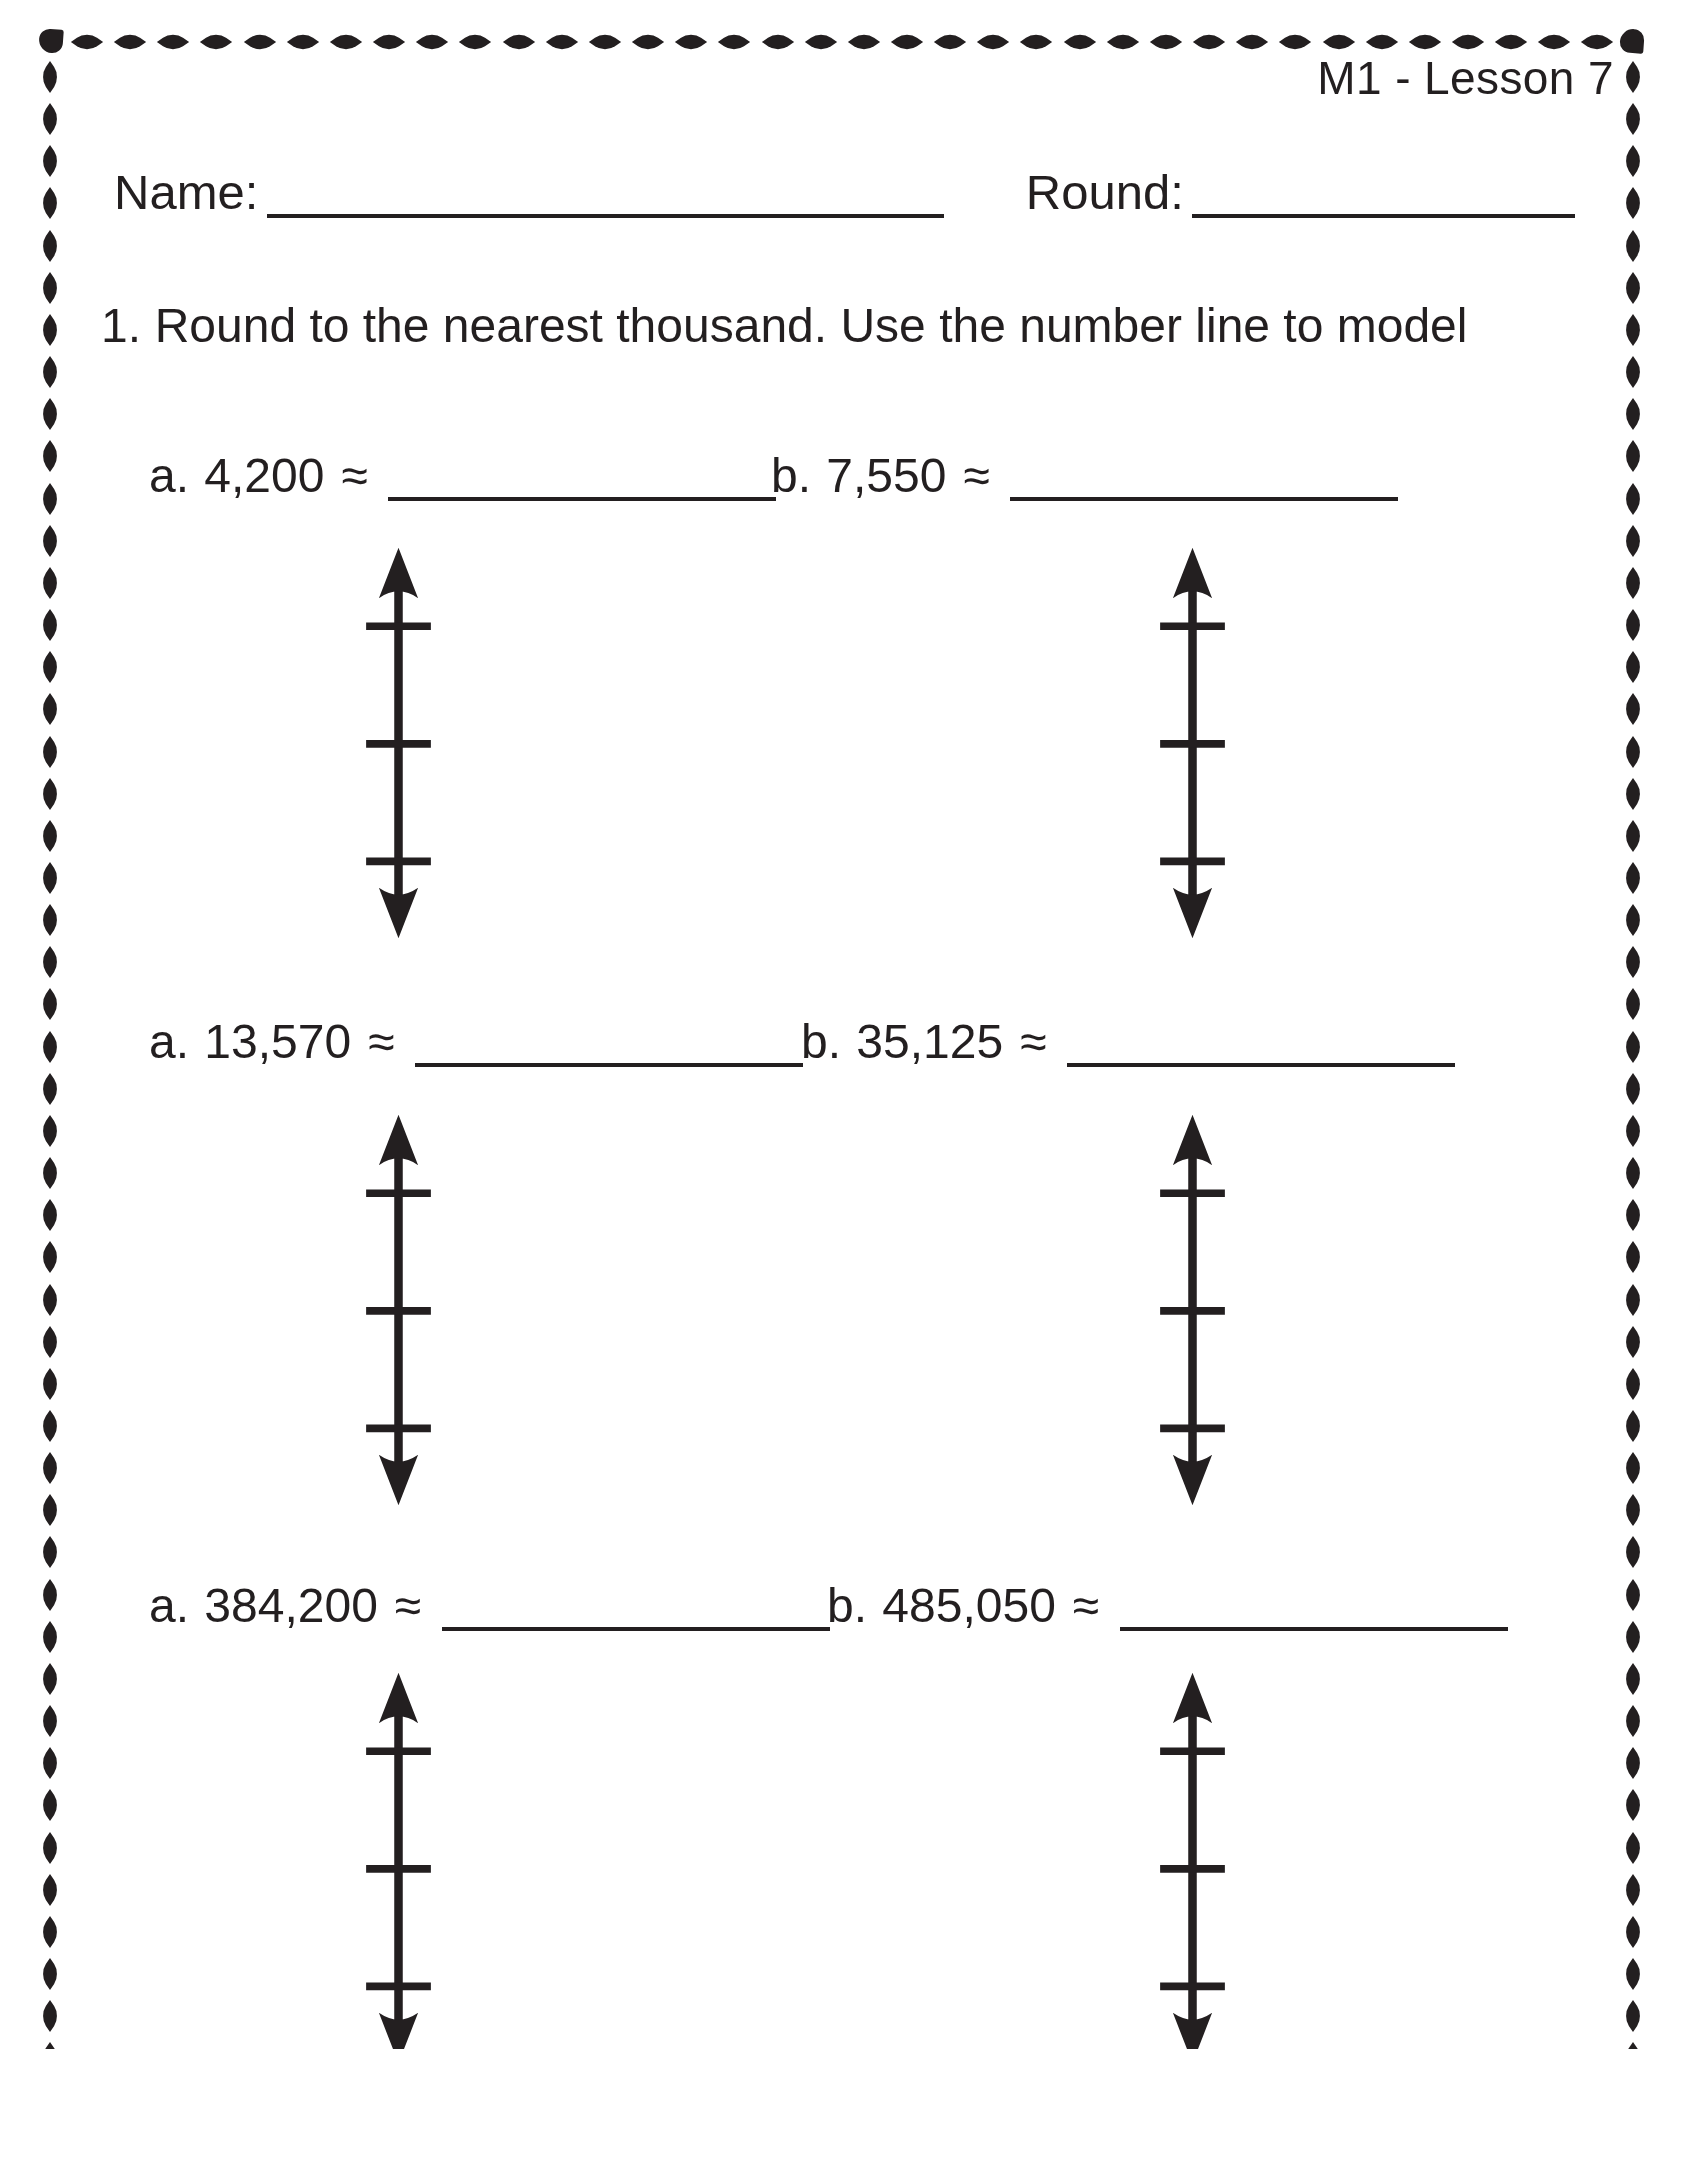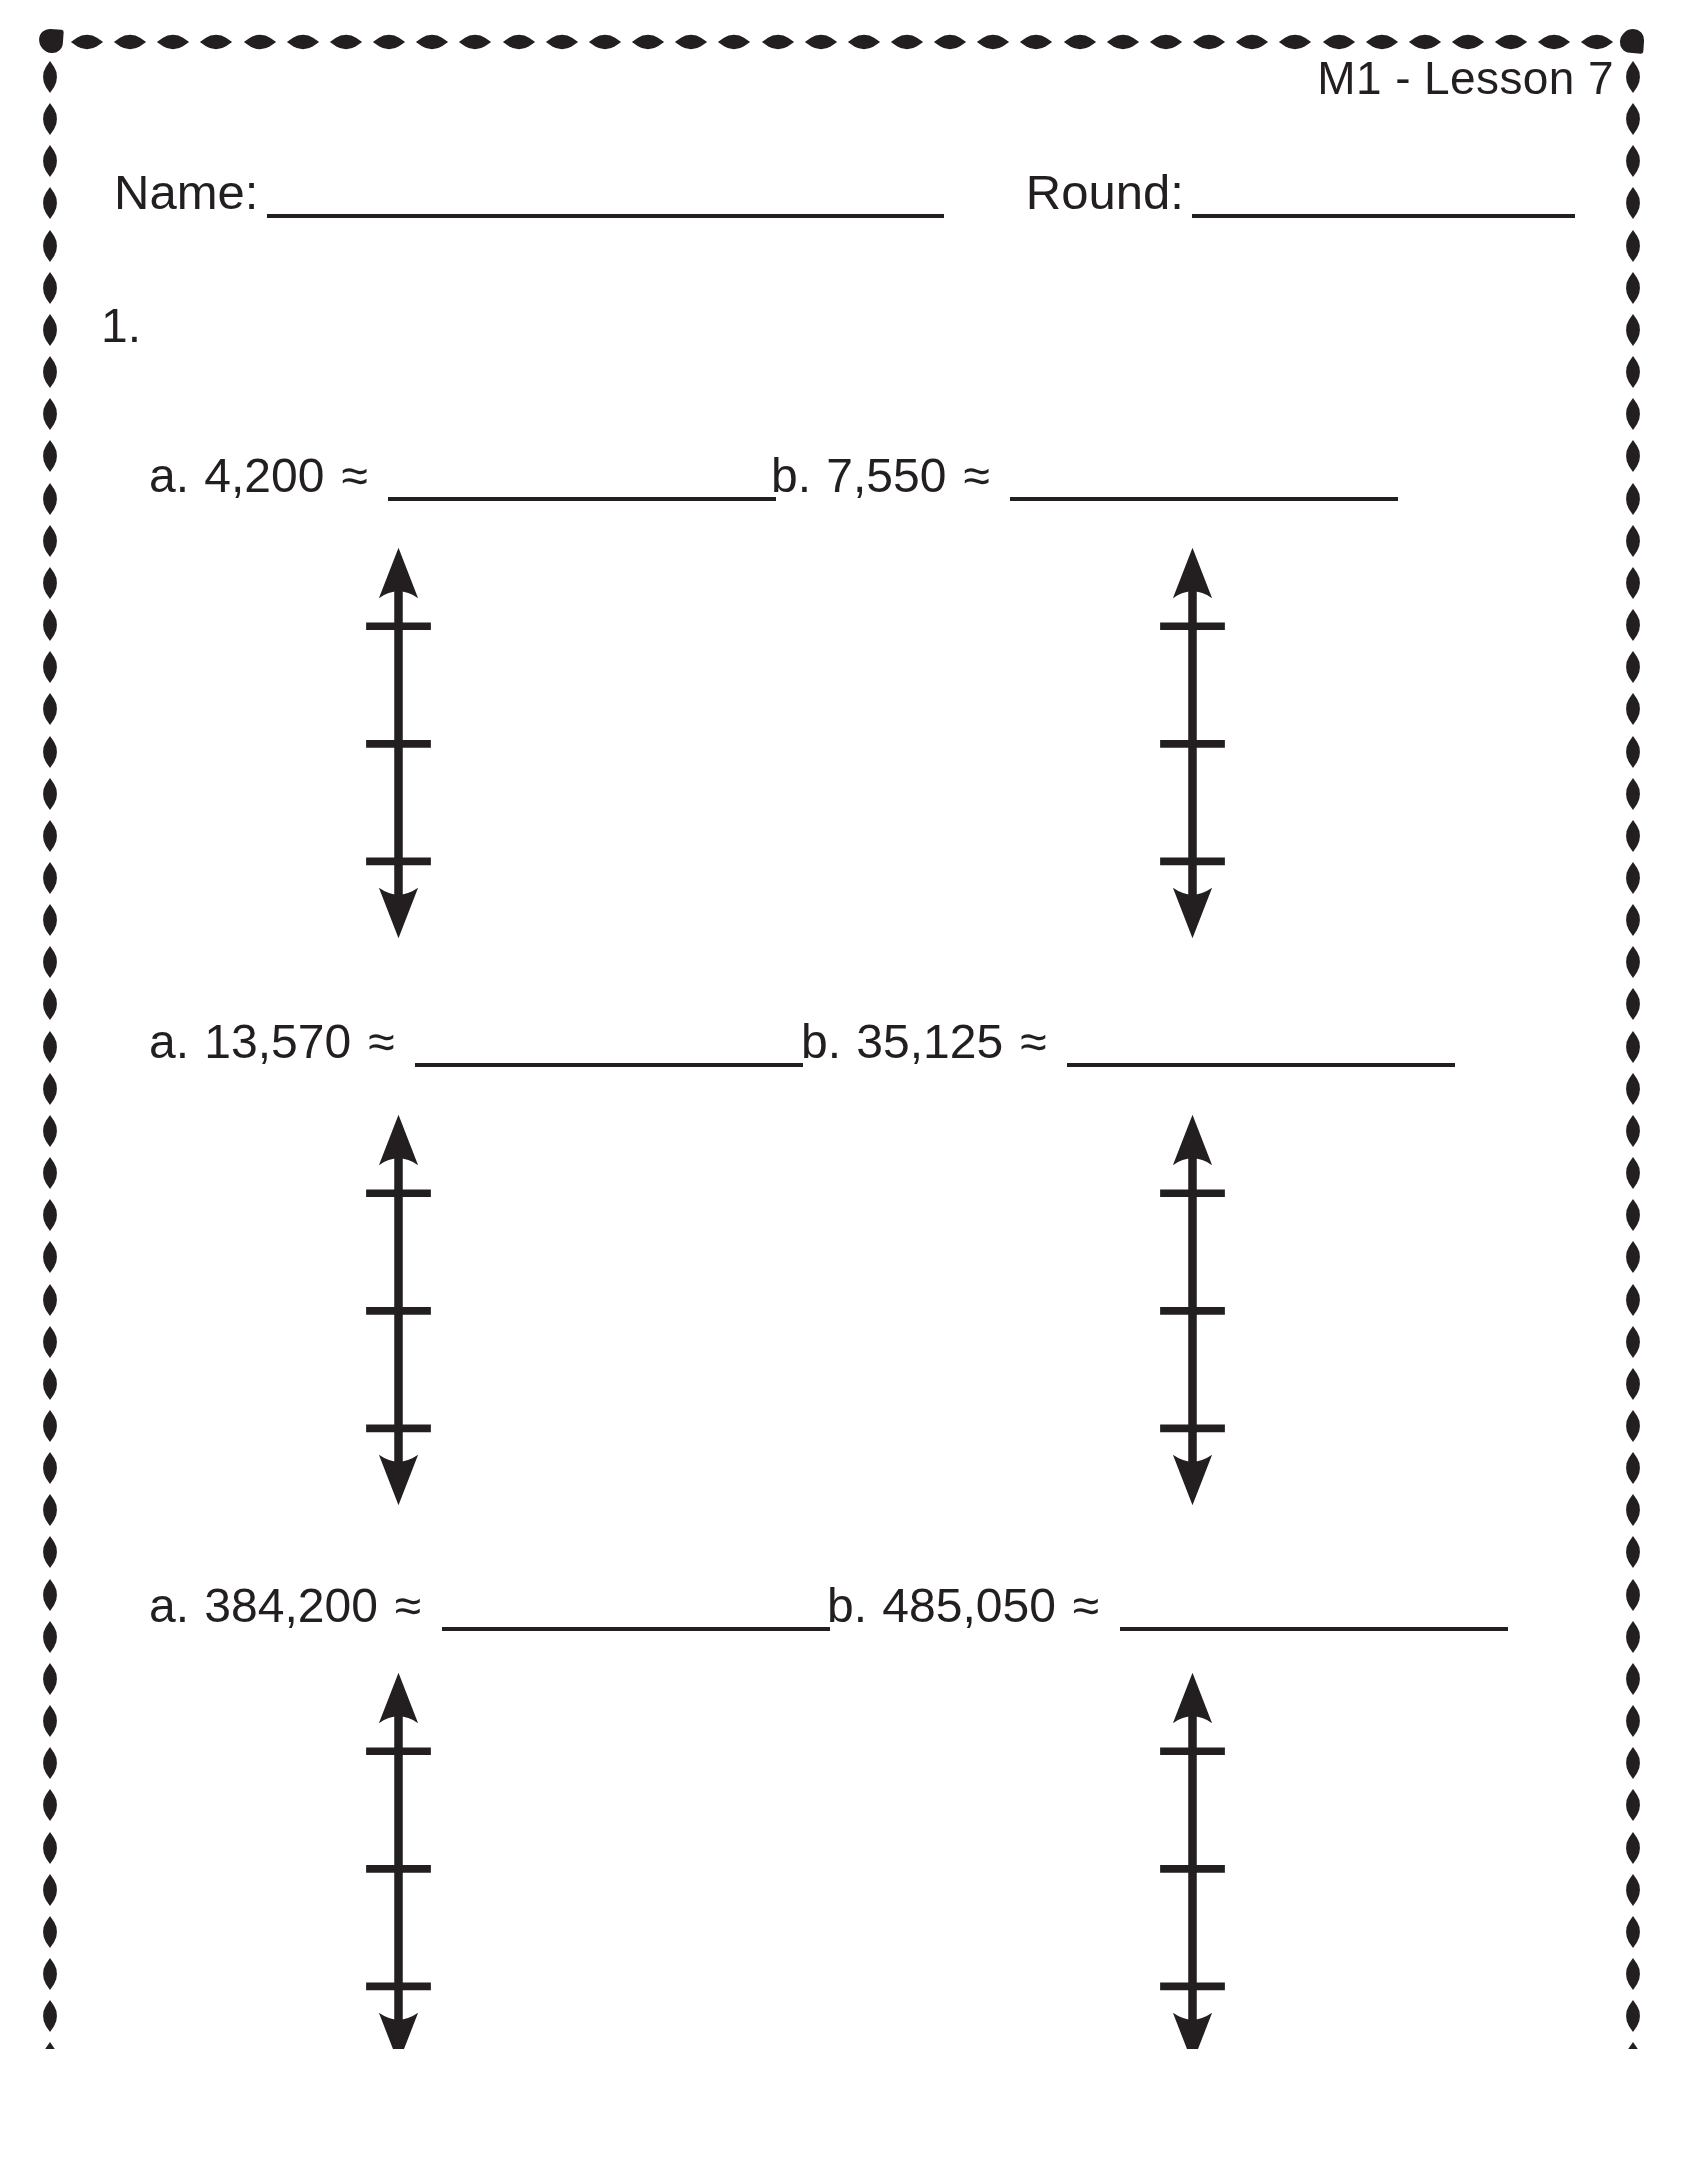--- a/index.html
+++ b/index.html
@@ -285,20 +285,21 @@
   <div class="name-row">
     <span>Name:</span>
     <div class="blank name-blank"></div>
     <span class="date-label">Round:</span>
     <div class="blank date-blank"></div>
   </div>
 
   <div class="question">
     <span>1.</span>
     <div>
+      <div>Round to the nearest thousand. Use the number line to model</div>
     </div>
   </div>
 
   <div class="problem p1a">
     <span>a.</span>
     <span>4,200</span>
     <span class="p-approx">≈</span>
     <div class="blank answer-blank"></div>
   </div>
   <div class="problem p1b">

